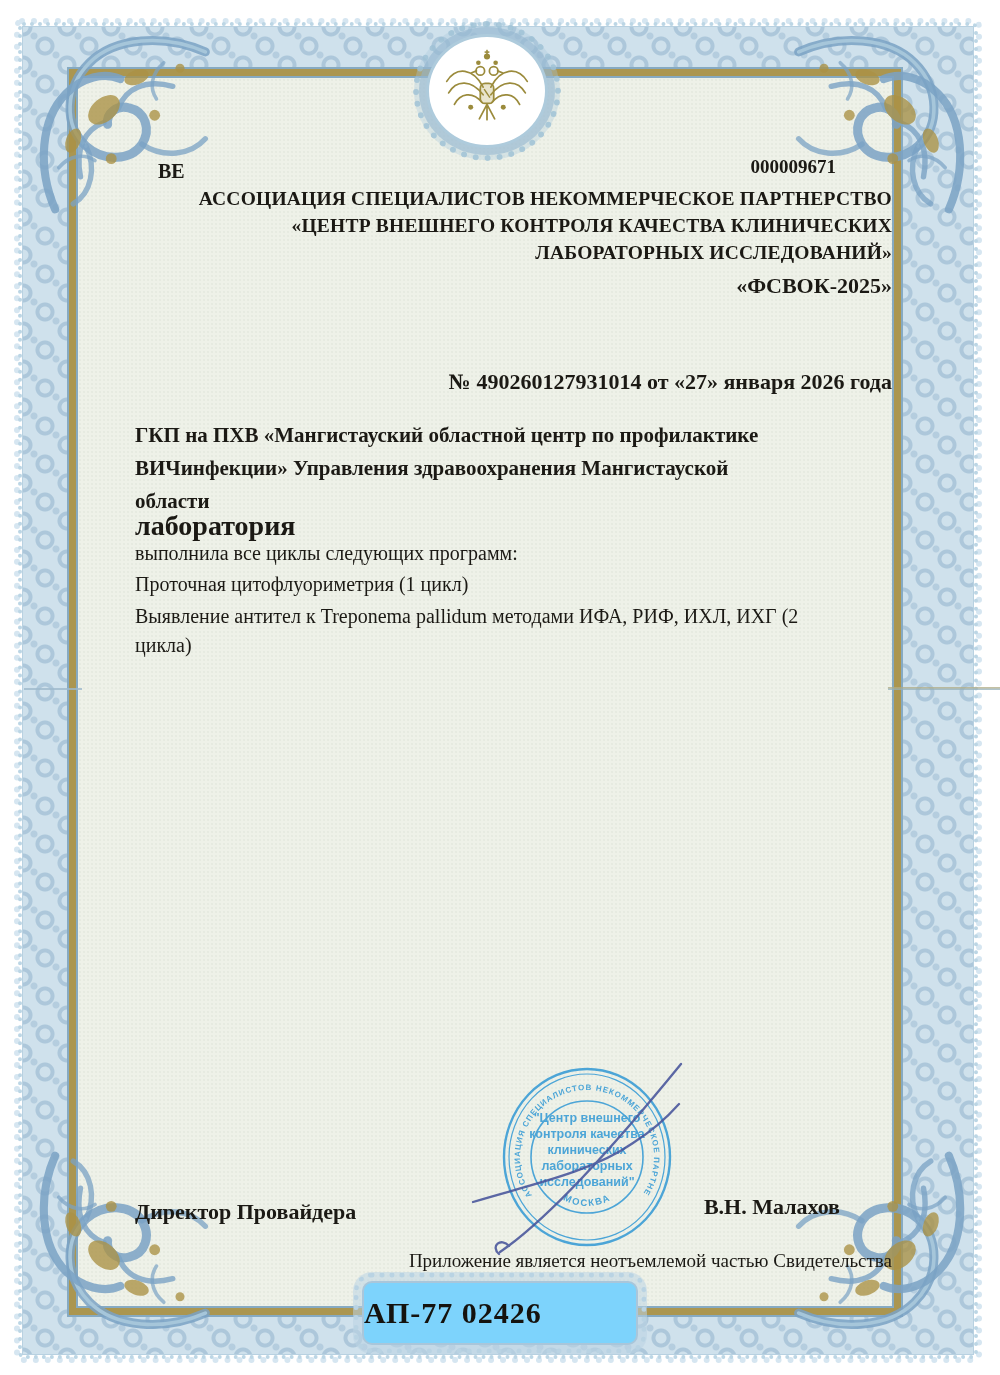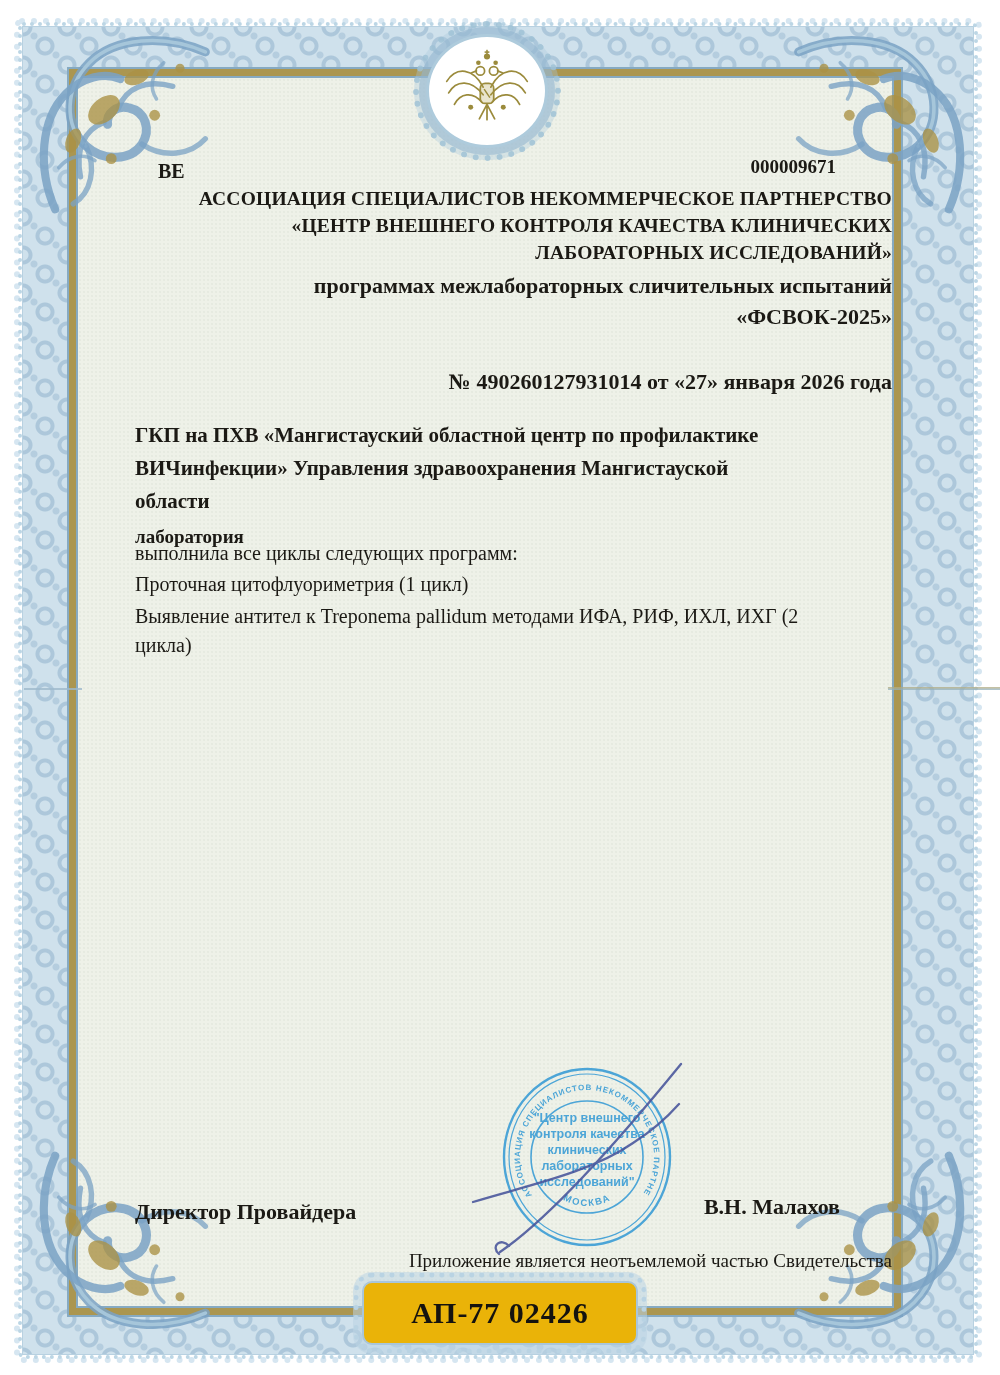--- a/index.html
+++ b/index.html
@@ -51,40 +51,40 @@
 
   
   .abs{position:absolute;z-index:6;}
   .center{left:78px;width:814px;text-align:right;}
   .series{left:130px;top:160px;font-weight:bold;font-size:20px;margin-left:28px;}
   .serial{top:156px;font-weight:bold;font-size:19px;text-align:right;padding-right:56px;box-sizing:border-box;}
   .org{top:185px;font-weight:bold;font-size:19.5px;line-height:27px;letter-spacing:.2px;}
   .title{top:270px;font-weight:bold;font-size:22px;line-height:31px;}
   .numline{top:369px;font-weight:bold;font-size:22px;}
   .recipient{left:135px;top:419px;width:750px;font-weight:bold;font-size:21px;line-height:33px;}
-  .unit{left:135px;top:510px;font-weight:bold;font-size:19px;margin-top:16px;}
+  .unit{left:135px;top:510px;font-weight:bold;font-size:28px;}
   .plain{font-size:20px;}
   .done{left:135px;top:542px;}
   .prog1{left:135px;top:573px;}
   .prog2{left:135px;top:602px;width:705px;line-height:29px;}
   .dir-label{left:135px;top:1199px;font-weight:bold;font-size:22px;}
   .dir-name{top:1194px;font-weight:bold;font-size:22px;text-align:right;padding-right:52px;box-sizing:border-box;}
   .footer-note{top:1250px;font-size:19px;}
 
   
   .stamp{position:absolute;left:498px;top:1062px;width:178px;height:190px;z-index:7;opacity:.92;}
   .sig{position:absolute;left:455px;top:1050px;width:250px;height:215px;z-index:8;}
 
   
   .banner{position:absolute;left:50%;top:1281px;transform:translateX(-50%);
     width:272px;height:60px;z-index:9;
-    background:#eab308;border:2px solid #a9c6da;border-radius:10px;
+    background:#7dd3fc;border:2px solid #a9c6da;border-radius:10px;
     outline:5px dotted #b9d3e3;outline-offset:3px;
     box-shadow:0 0 0 9px rgba(188,212,228,.55);
-    display:flex;align-items:center;justify-content:center;}
+    display:flex;align-items:center;justify-content:flex-start;}
   .banner .num{font-weight:bold;font-size:30px;letter-spacing:1px;color:#15130f;}
 
   .stamp text{font-family:"Liberation Sans","DejaVu Sans",sans-serif;font-weight:bold;}
 </style>
 </head>
 <body>
 
 <svg width="0" height="0" style="position:absolute">
   <symbol id="flourish" viewBox="0 0 210 210">
     <g fill="none" stroke="#7aa2c4" stroke-linecap="round">
@@ -152,21 +152,20 @@
 <div class="abs series">ВЕ</div>
 <div class="abs center serial">000009671</div>
 
 <div class="abs center org">
   <div>АССОЦИАЦИЯ СПЕЦИАЛИСТОВ НЕКОММЕРЧЕСКОЕ ПАРТНЕРСТВО</div>
   <div>«ЦЕНТР ВНЕШНЕГО КОНТРОЛЯ КАЧЕСТВА КЛИНИЧЕСКИХ</div>
   <div>ЛАБОРАТОРНЫХ ИССЛЕДОВАНИЙ»</div>
 </div>
 
 <div class="abs center title">
-  <div>программах межлабораторных сличительных испытаний</div>
   <div>«ФСВОК-2025»</div>
 </div>
 
 <div class="abs center numline">№ 490260127931014 от «27» января 2026 года</div>
 
 <div class="abs recipient">
   <div>ГКП на ПХВ «Мангистауский областной центр по профилактике</div>
   <div>ВИЧинфекции» Управления здравоохранения Мангистауской</div>
   <div>области</div>
 </div>

